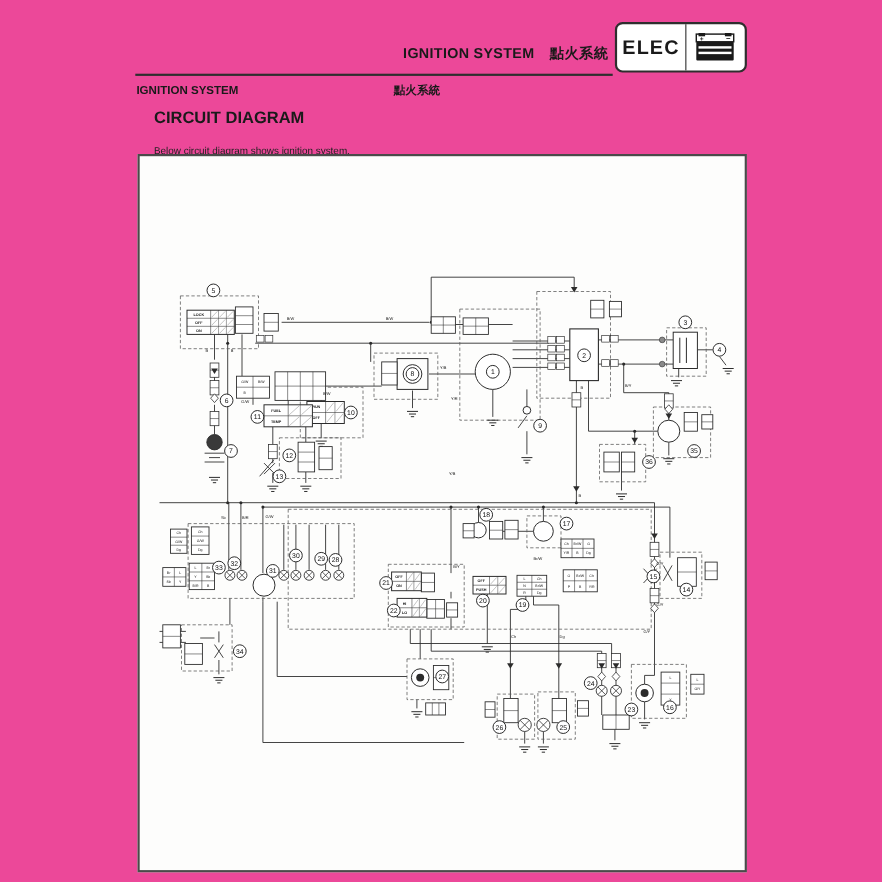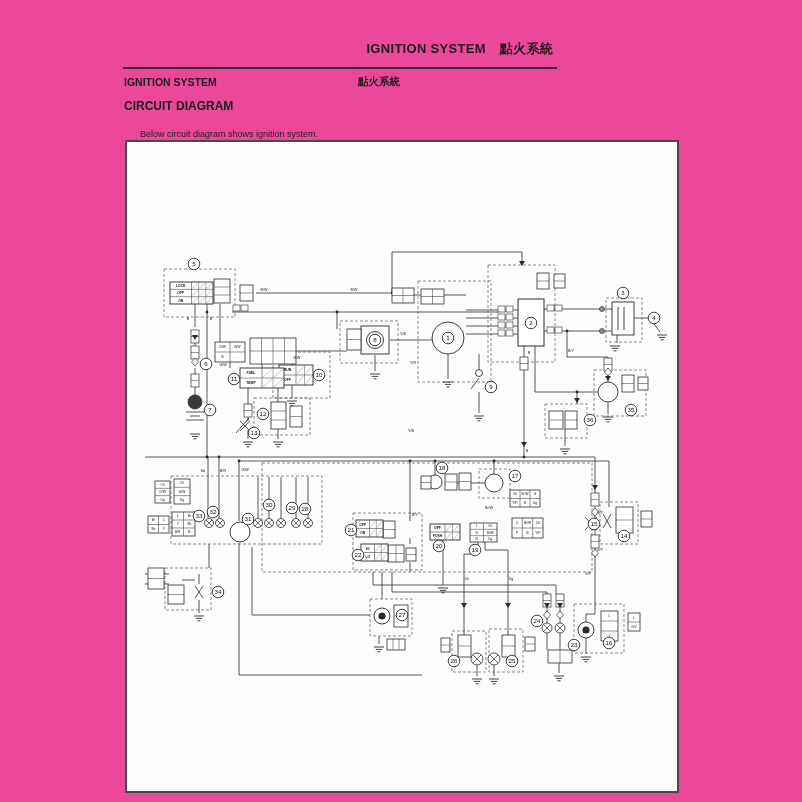--- a/index.html
+++ b/index.html
@@ -10,37 +10,52 @@
   .hdr-title .zh{margin-left:14px;}
   .hdr-badge{position:absolute;left:559px;top:20px;width:116px;height:42px;border:2px solid #2e2e2e;
              border-radius:7px;display:flex;align-items:stretch;background:#fff;}
   .hdr-badge .cell1{flex:1.15;display:flex;align-items:center;justify-content:center;
                     font-weight:bold;font-size:18px;letter-spacing:1px;border-right:1.5px solid #2e2e2e;}
   .hdr-badge .cell2{flex:1;display:flex;align-items:center;justify-content:center;}
   .hdr-rule{position:absolute;left:123px;top:67px;width:434px;height:2px;background:#2e2e2e;}
   .intro-en{position:absolute;left:124px;top:76px;width:230px;}
   .intro-zh{position:absolute;left:358px;top:75px;width:260px;}
   .h-big{font-size:10.5px;font-weight:bold;margin:0 0 11px 0;}
-  .h-sub{font-size:12px;font-weight:bold;margin:0 0 2px 0;}
+  .h-sub{font-size:15px;font-weight:bold;margin:0 0 2px 16px;}
   .h-body{font-size:9px;margin:16px;color:#222;}
   .zh-body{font-size:8.5px;}
   .frame{position:absolute;left:125px;top:140px;width:550px;height:649px;border:2px solid #4a4a4a;
          background:#fdfdfc;}
   .frame svg{position:absolute;left:0;top:0;width:100%;height:100%;}
   svg text{font-family:"Liberation Sans", sans-serif;}
 </style>
 </head>
 <body>
 
 <div class="page">
 
   <div class="hdr-title">
     <span>IGNITION SYSTEM</span><span class="zh">點火系統</span>
   </div>
 
+  <div class="hdr-badge">
+    <div class="cell1">ELEC</div>
+    <div class="cell2">
+      <svg width="40" height="27" viewBox="0 0 40 27">
+        <rect x="3" y="1" width="34" height="7" fill="#fff" stroke="#1a1a1a" stroke-width="1.3"></rect>
+        <rect x="5" y="0" width="6" height="3" fill="#1a1a1a"></rect>
+        <rect x="29" y="0" width="6" height="3" fill="#1a1a1a"></rect>
+        <text x="8" y="7" font-size="6" font-weight="bold" fill="#1a1a1a" text-anchor="middle">+</text>
+        <text x="32" y="7" font-size="7" font-weight="bold" fill="#1a1a1a" text-anchor="middle">−</text>
+        <rect x="3" y="8" width="34" height="17" fill="#1a1a1a" rx="1"></rect>
+        <rect x="5" y="12" width="30" height="2.2" fill="#fff"></rect>
+        <rect x="5" y="17" width="30" height="2.2" fill="#fff"></rect>
+      </svg>
+    </div>
+  </div>
 
   <div class="hdr-rule"></div>
 
   <div class="intro-en">
     <p class="h-big">IGNITION SYSTEM</p>
     <p class="h-sub">CIRCUIT DIAGRAM</p>
     <p class="h-body">Below circuit diagram shows ignition system.</p>
   </div>
 
   <div class="intro-zh">

